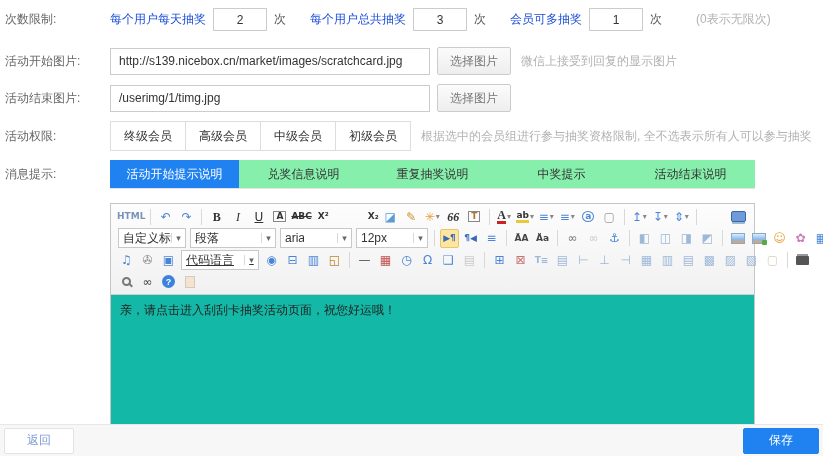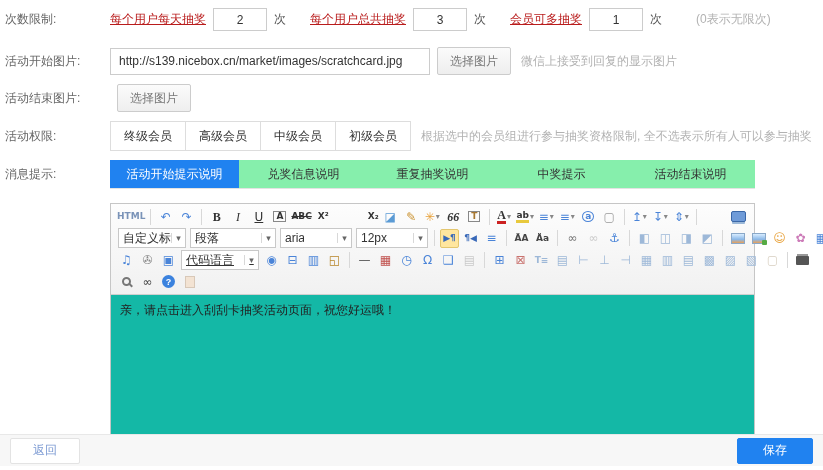--- a/index.html
+++ b/index.html
@@ -2,21 +2,21 @@
 <html><head>
 <meta charset="utf-8">
 <style>
   * { margin:0; padding:0; box-sizing:border-box; }
   html,body { width:823px; height:470px; overflow:hidden; background:#fff;
     font-family:"Liberation Sans","DejaVu Sans",sans-serif; font-size:12px; color:#555; position:relative; }
   .frow { display:flex; align-items:center; margin-bottom:9px; }
   .frow.top { padding-top:8px; margin-bottom:16px; }
   .flabel { width:110px; padding-left:5px; color:#666; flex-shrink:0; }
   .fcontent { display:flex; align-items:center; }
-  .llab { color:#b91c1c; white-space:nowrap;text-decoration:underline; }
+  .llab { color:#1d4ed8; white-space:nowrap; }
   .num { width:54px; height:23px; border:1px solid #ccc; text-align:center; font-size:12px; color:#333; margin:0 7px; }
   .lunit { color:#555; margin-right:24px; }
   .hint { color:#b2b2b2; margin-left:10px; white-space:nowrap; }
   .txt { width:320px; height:27px; border:1px solid #ccc; padding:0 8px; font-size:12px; color:#333; }
   .pick { height:28px; padding:0 12px; margin-left:7px; background:linear-gradient(#fbfbfb,#eee);
     border:1px solid #ccc; color:#777; font-size:12px; border-radius:2px; cursor:pointer; }
   .mgroup { display:flex; }
   .mbtn { height:30px; line-height:28px; padding:0 13px; border:1px solid #ddd; margin-left:-1px;
     background:#fff; color:#333; cursor:pointer; }
   .mbtn:first-child { margin-left:0; }
@@ -57,22 +57,22 @@
     background:#55aa44; border-radius:1px; }
   .i-printer { width:13px; height:9px; background:#555; border-radius:1px; box-shadow:0 -3px 0 -1px #999;
     display:inline-block; }
   .i-search { width:9px; height:9px; border:2px solid #777; border-radius:50%; display:inline-block; position:relative; }
   .i-search::after { content:""; position:absolute; width:5px; height:2px; background:#777; bottom:-2px;
     right:-4px; transform:rotate(45deg); }
   .i-help { width:13px; height:13px; border-radius:50%; background:#3b82de; color:#fff; font-size:9px;
     font-weight:bold; display:inline-flex; align-items:center; justify-content:center; }
   .i-clip { width:10px; height:12px; background:#f3e3d3; border:1px solid #d8c8b8; display:inline-block; }
   .econtent { height:148px; padding:7px 9px; font-size:12px; color:#222; background:#14b8a6; outline:none; }
-  .footer { position:absolute; left:0; bottom:4px; width:100%; height:32px; background:#f7f7f7;
-    border-top:1px solid #e8e8e8; display:flex; align-items:center; justify-content:space-between; padding:0 10px; }
+  .footer { position:absolute; left:0; bottom:14px; width:100%; height:32px; background:#f7f7f7;
+    border-top:1px solid #e8e8e8; display:flex; align-items:center; justify-content:space-between; padding:0 4px; }
   .back { width:70px; height:26px; background:#fff; border:1px solid #e3e3e3; color:#7d9bd3;
     font-size:12px; border-radius:2px; cursor:pointer; }
   .save { width:76px; height:26px; background:#2082f0; border:1px solid #2082f0; color:#fff;
     font-size:12px; border-radius:2px; cursor:pointer; }
 </style>
 </head>
 <body>
 
 <div class="page">
 
@@ -94,20 +94,21 @@
 
   <div class="frow">
     <div class="flabel">活动开始图片:</div>
     <input class="txt" value="http://s139.nicebox.cn/market/images/scratchcard.jpg" style="">
     <button class="pick">选择图片</button>
     <span class="hint">微信上接受到回复的显示图片</span>
   </div>
 
   <div class="frow">
     <div class="flabel">活动结束图片:</div>
+    <input class="txt" value="/userimg/1/timg.jpg" style="">
     <button class="pick">选择图片</button>
   </div>
 
   <div class="frow">
     <div class="flabel">活动权限:</div>
     <div class="mgroup" id="member-groups">
         <div class="mbtn">终级会员</div>
         <div class="mbtn">高级会员</div>
         <div class="mbtn">中级会员</div>
         <div class="mbtn">初级会员</div>

